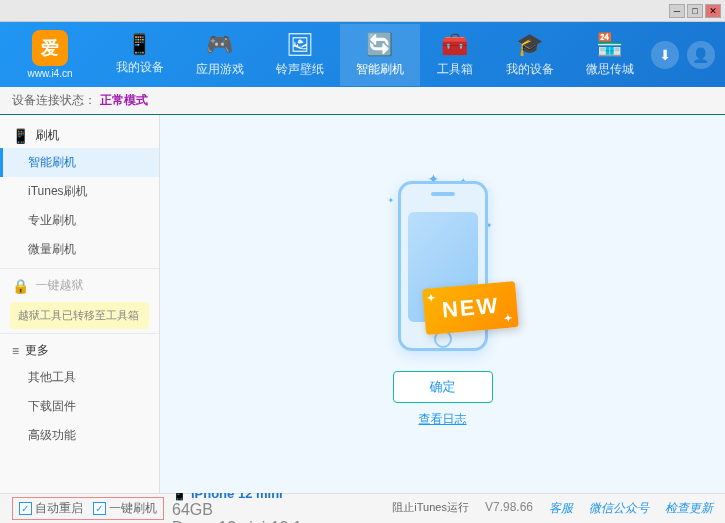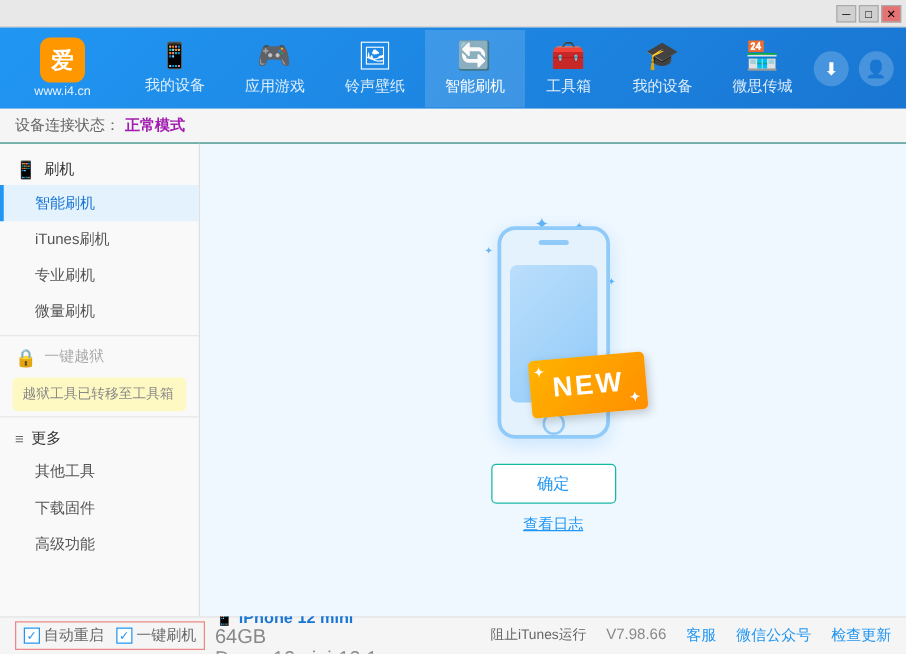--- a/index.html
+++ b/index.html
@@ -254,21 +254,21 @@
       border: 1px solid #2196F3;
       background: white;
       display: flex; align-items: center; justify-content: center;
       font-size: 10px; color: #2196F3;
     }
     .device-section { margin-top: 6px; }
     .device-name { color: #1976D2; font-weight: bold; font-size: 13px; }
     .device-info { font-size: 16px; color: #888; }
 
     .footer-right { margin-left: auto; display: flex; gap: 16px; align-items: flex-start; color: #888; font-size: 12px; }
-    .footer-link { color: #2196F3; cursor: pointer; }
+    .footer-link { color: #2196F3; cursor: pointer; font-style: italic; }
     .sidebar-wrapper {
       width: 160px;
       background: #f9f9f9;
       border-right: 1px solid #e0e0e0;
       display: flex;
       flex-direction: column;
       height: 100%;
     }
     .sidebar-scroll { flex: 1; overflow-y: auto; padding: 8px 0; }
 

